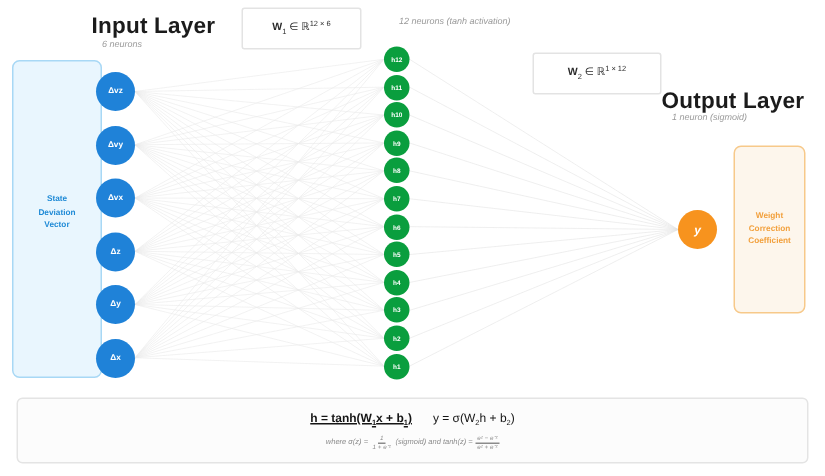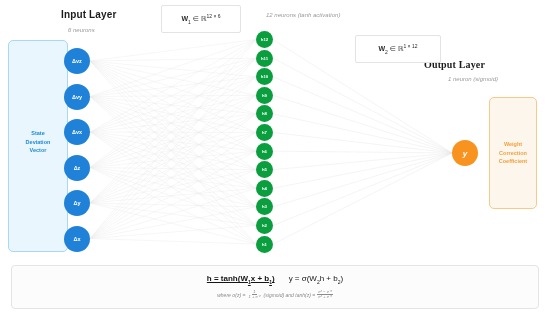--- a/index.html
+++ b/index.html
@@ -8,21 +8,21 @@
     background:#ffffff;
     font-family:"Liberation Sans", sans-serif;
     overflow:hidden;
     position:relative;
   }
   .stage{position:absolute;left:0;top:0;width:550px;height:317px;}
   svg.edges{position:absolute;left:0;top:0;width:550px;height:317px;pointer-events:none;}
 
   
   .layer-title{
-    position:absolute;font-size:10px;font-weight:bold;color:#1b1b1b;
+    position:absolute;font-size:15px;font-weight:bold;color:#1b1b1b;
     letter-spacing:.15px;white-space:nowrap;
   }
   .layer-sub{
     position:absolute;font-size:6px;font-style:italic;color:#9a9a9a;
     white-space:nowrap;
   }
 
   
   .wbox{
     position:absolute;border:1px solid #e3e3e3;background:#fff;border-radius:2px;
@@ -165,21 +165,21 @@
         <line x1="273" y1="225.5" x2="452" y2="153"></line>
         <line x1="273" y1="244.10000000000002" x2="452" y2="153"></line>
       </g>
   </svg>
 
   <div class="layer-title" style="left:61px;top:9px;">Input Layer</div>
   <div class="layer-sub" style="left:68px;top:27px;">6 neurons</div>
 
   <div class="layer-sub" style="left:266px;top:12px;">12 neurons (tanh activation)</div>
 
-  <div class="layer-title" style="left:424px;top:59px;font-family:Liberation Serif, serif;">Output Layer</div>
+  <div class="layer-title" style="left:441px;top:59px;">Output Layer</div>
   <div class="layer-sub" style="left:448px;top:76px;">1 neuron (sigmoid)</div>
 
   <div class="wbox" style="left:161px;top:5px;width:78px;height:26px;">
     <span><b>W</b><span class="sub">1</span>&nbsp;<span>∈ ℝ</span><span class="sup">12 × 6</span></span>
   </div>
 
   <div class="wbox" style="left:355px;top:35px;width:84px;height:26px;">
     <span><b>W</b><span class="sub">2</span>&nbsp;<span>∈ ℝ</span><span class="sup">1 × 12</span></span>
   </div>
 

